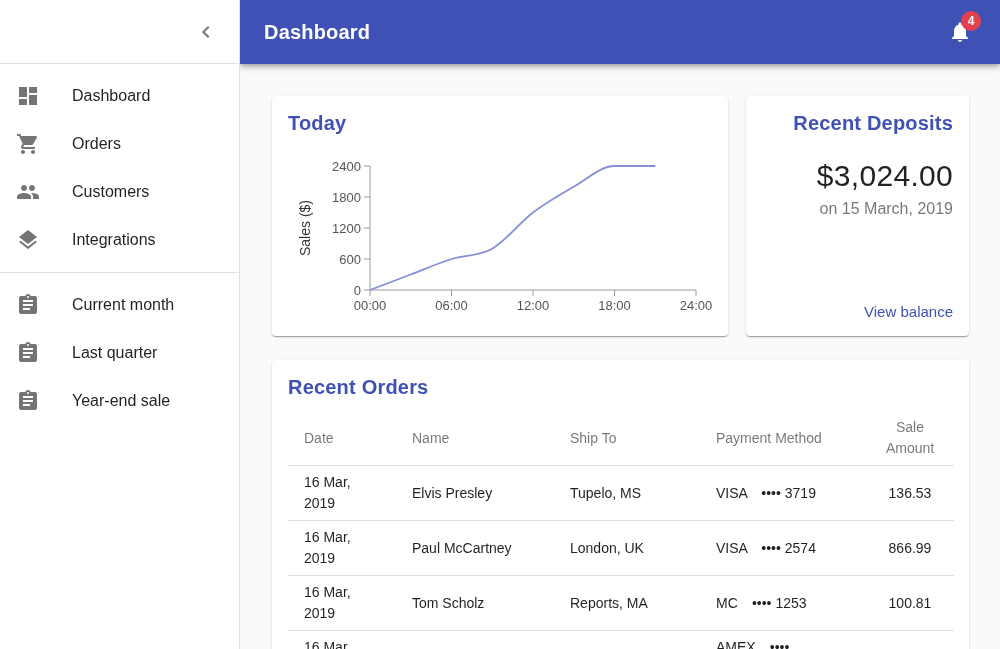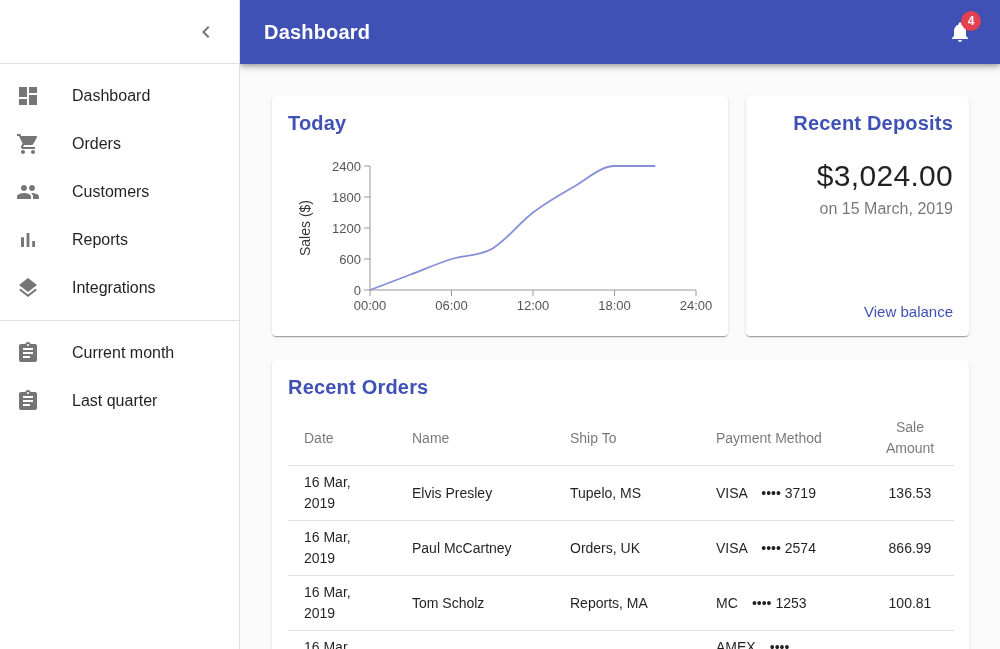--- a/index.html
+++ b/index.html
@@ -91,28 +91,20 @@
           <span class="list-icon">
             <svg width="24" height="24" viewBox="0 0 24 24" fill="currentColor">
               <path d="M16 11c1.66 0 2.99-1.34 2.99-3S17.66 5 16 5c-1.66 0-3 1.34-3 3s1.34 3 3 3zm-8 0c1.66 0 2.99-1.34 2.99-3S9.66 5 8 5C6.34 5 5 6.34 5 8s1.34 3 3 3zm0 2c-2.33 0-7 1.17-7 3.5V19h14v-2.5c0-2.33-4.67-3.5-7-3.5zm8 0c-.29 0-.62.02-.97.05 1.16.84 1.97 1.97 1.97 3.45V19h6v-2.5c0-2.33-4.67-3.5-7-3.5z"></path>
             </svg>
           </span>
           <span class="list-label">Customers</span>
         </li>
         <li class="list-item">
           <span class="list-icon">
             <svg width="24" height="24" viewBox="0 0 24 24" fill="currentColor">
-              <path d="M5 9.2h3V19H5zM10.6 5h2.8v14h-2.8zm5.6 8H19v6h-2.8z"></path>
-            </svg>
-          </span>
-          <span class="list-label">Reports</span>
-        </li>
-        <li class="list-item">
-          <span class="list-icon">
-            <svg width="24" height="24" viewBox="0 0 24 24" fill="currentColor">
               <path d="M11.99 18.54l-7.37-5.73L3 14.07l9 7 9-7-1.63-1.27-7.38 5.74zM12 16l7.36-5.73L21 9l-9-7-9 7 1.63 1.27L12 16z"></path>
             </svg>
           </span>
           <span class="list-label">Integrations</span>
         </li>
       </ul>
     <div class="divider"></div>
     <ul class="list" id="saved-list">
     <li class="list-item">
           <span class="list-icon">
@@ -122,20 +114,28 @@
           </span>
           <span class="list-label">Current month</span>
         </li>
         <li class="list-item">
           <span class="list-icon">
             <svg width="24" height="24" viewBox="0 0 24 24" fill="currentColor">
               <path d="M19 3h-4.18C14.4 1.84 13.3 1 12 1c-1.3 0-2.4.84-2.82 2H5c-1.1 0-2 .9-2 2v14c0 1.1.9 2 2 2h14c1.1 0 2-.9 2-2V5c0-1.1-.9-2-2-2zm-7 0c.55 0 1 .45 1 1s-.45 1-1 1-1-.45-1-1 .45-1 1-1zm2 14H7v-2h7v2zm3-4H7v-2h10v2zm0-4H7V7h10v2z"></path>
             </svg>
           </span>
           <span class="list-label">Last quarter</span>
+        </li>
+        <li class="list-item">
+          <span class="list-icon">
+            <svg width="24" height="24" viewBox="0 0 24 24" fill="currentColor">
+              <path d="M19 3h-4.18C14.4 1.84 13.3 1 12 1c-1.3 0-2.4.84-2.82 2H5c-1.1 0-2 .9-2 2v14c0 1.1.9 2 2 2h14c1.1 0 2-.9 2-2V5c0-1.1-.9-2-2-2zm-7 0c.55 0 1 .45 1 1s-.45 1-1 1-1-.45-1-1 .45-1 1-1zm2 14H7v-2h7v2zm3-4H7v-2h10v2zm0-4H7V7h10v2z"></path>
+            </svg>
+          </span>
+          <span class="list-label">Year-end sale</span>
         </li>
       </ul>
   </aside>
 
   <header class="appbar">
     <h1>Dashboard</h1>
     <button class="icon-btn bell-btn">
       <svg width="24" height="24" viewBox="0 0 24 24" fill="currentColor">
         <path d="M12 22c1.1 0 2-.9 2-2h-4c0 1.1.89 2 2 2zm6-6v-5c0-3.07-1.64-5.64-4.5-6.32V4c0-.83-.67-1.5-1.5-1.5s-1.5.67-1.5 1.5v.68C7.63 5.36 6 7.92 6 11v5l-2 2v1h16v-1l-2-2z"></path>
       </svg>
@@ -207,21 +207,21 @@
             <tr>
               <td>16 Mar, 2019</td>
               <td>Elvis Presley</td>
               <td>Tupelo, MS</td>
               <td>VISA ⠀•••• 3719</td>
               <td class="num">136.53</td>
             </tr>
             <tr>
               <td>16 Mar, 2019</td>
               <td>Paul McCartney</td>
-              <td>Orders, UK</td>
+              <td>London, UK</td>
               <td>VISA ⠀•••• 2574</td>
               <td class="num">866.99</td>
             </tr>
             <tr>
               <td>16 Mar, 2019</td>
               <td>Tom Scholz</td>
               <td>Reports, MA</td>
               <td>MC ⠀•••• 1253</td>
               <td class="num">100.81</td>
             </tr>

